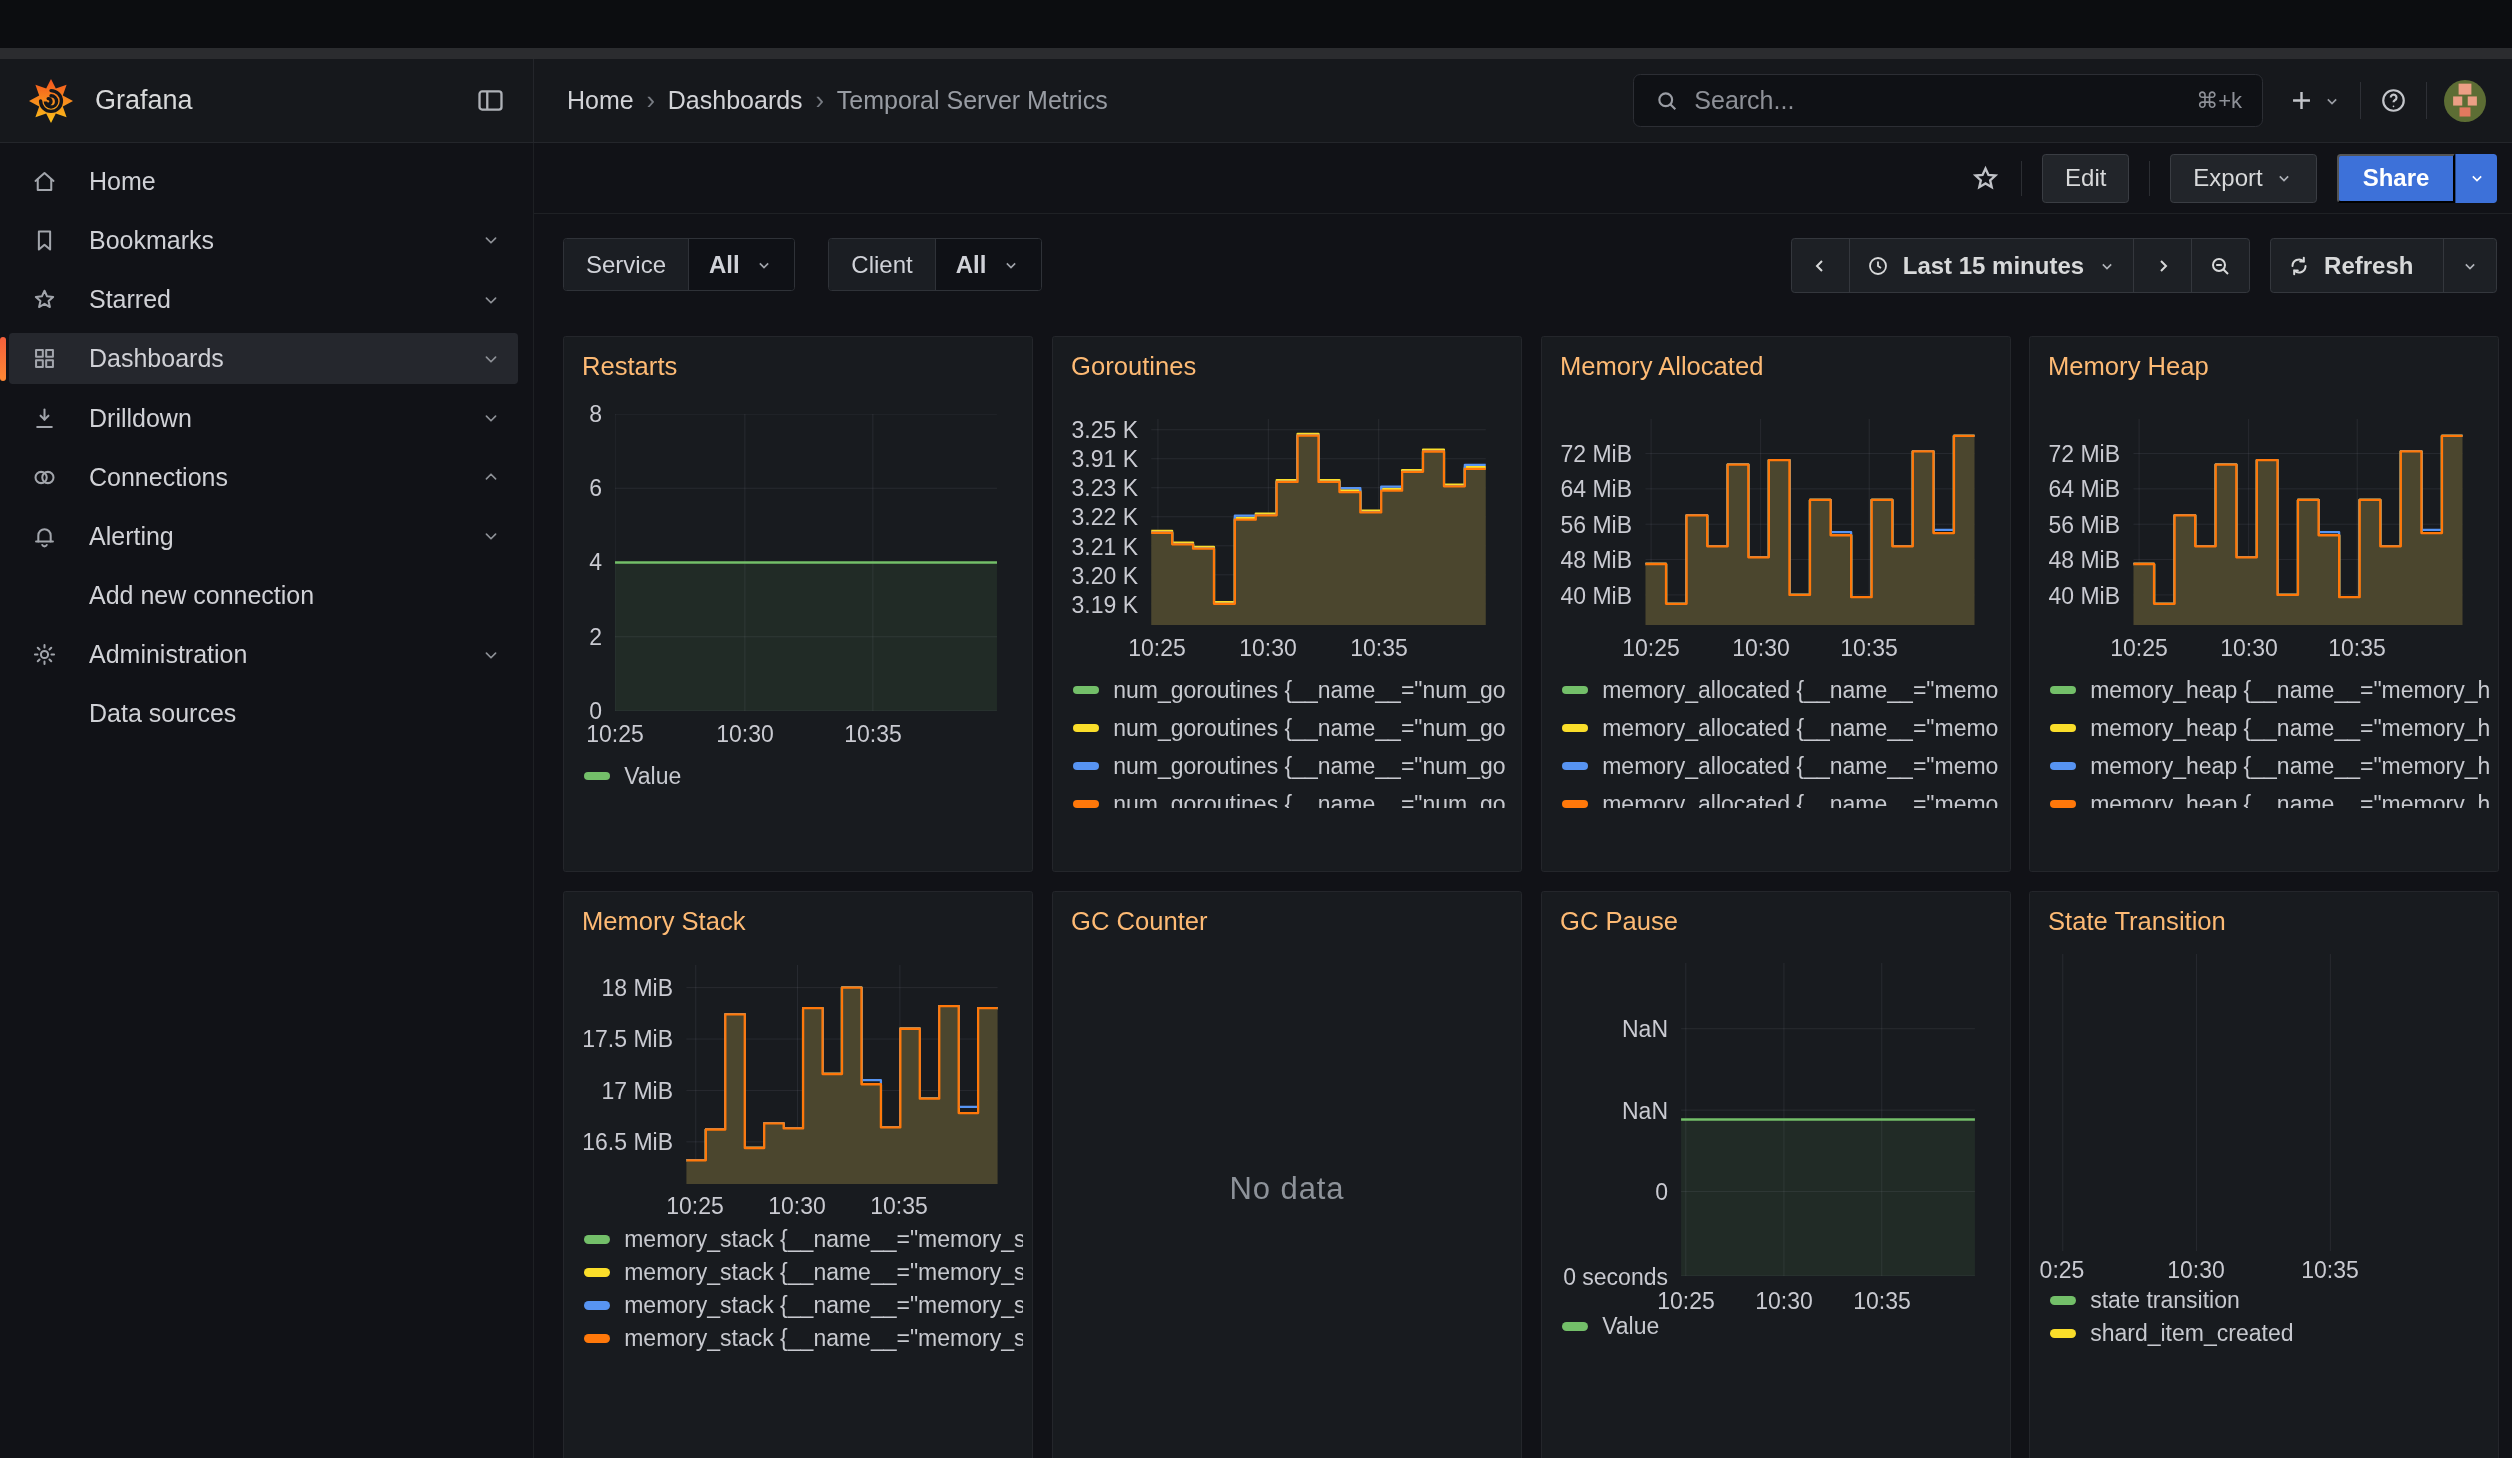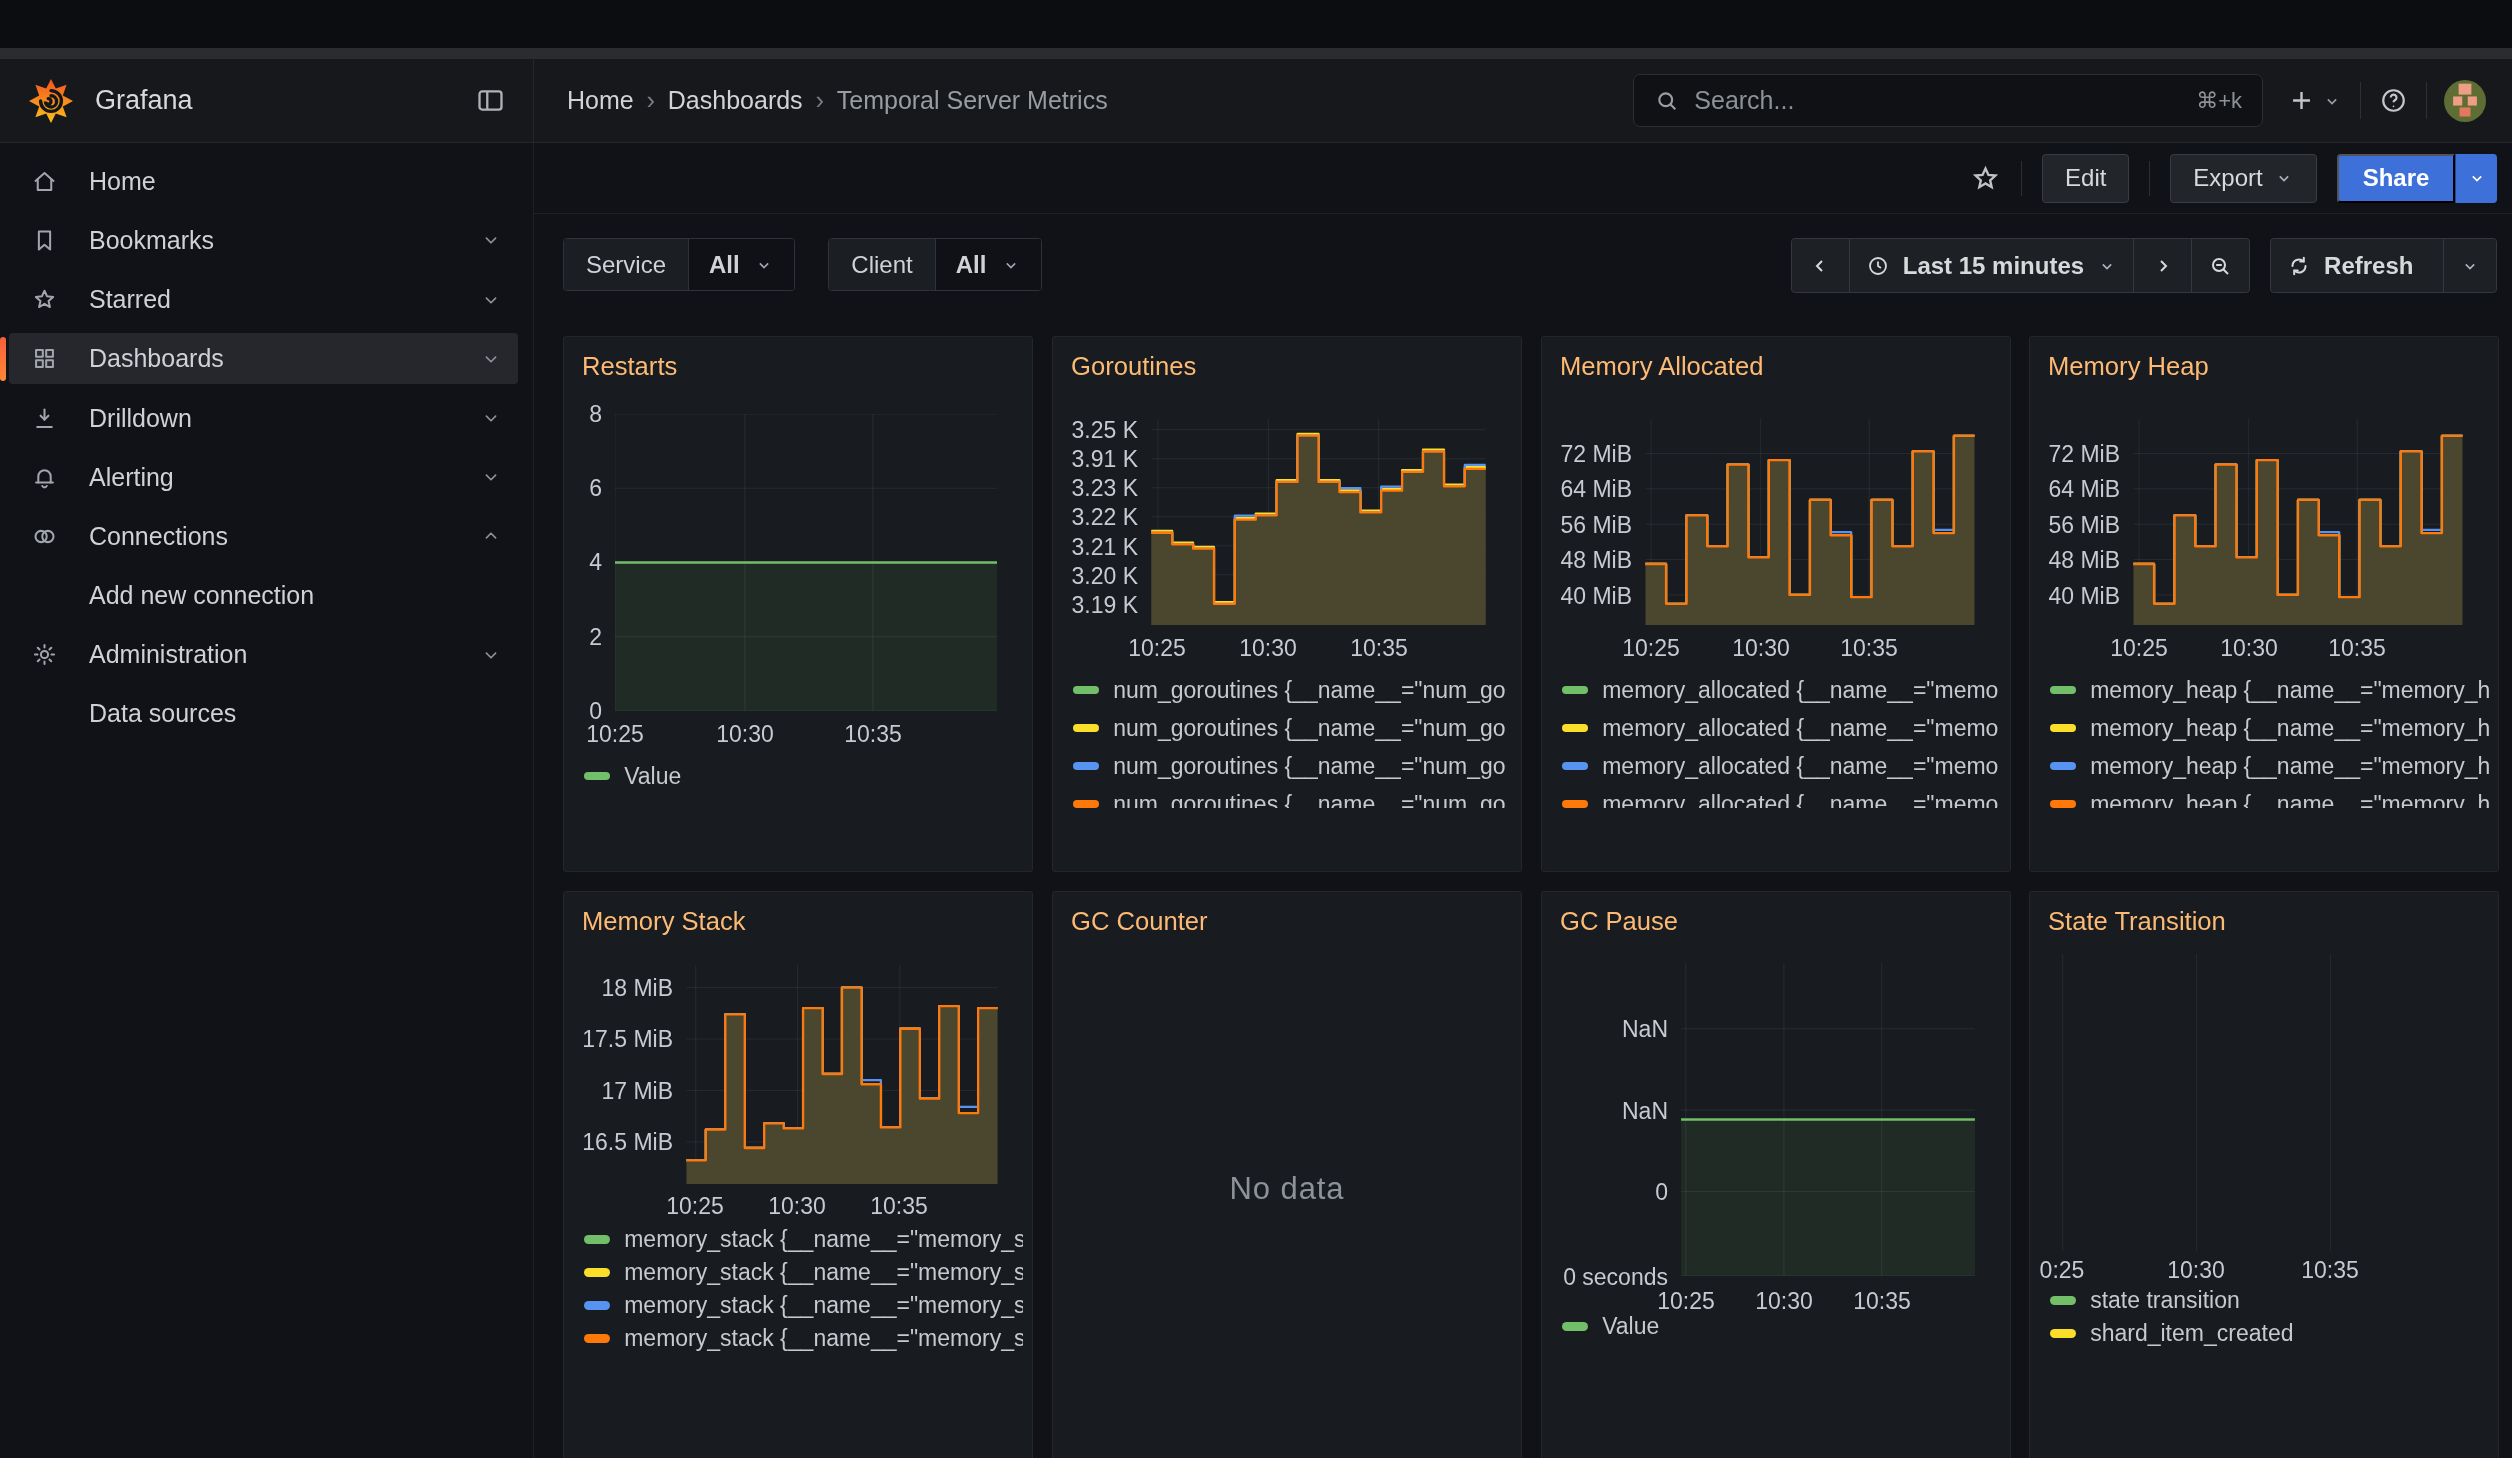--- a/index.html
+++ b/index.html
@@ -213,37 +213,37 @@
               <path d="M8.5 9.5L12 13l3.5-3.5"></path>
               <path d="M5.5 19.5h13"></path>
             </svg></span>
           <span class="s-label">Drilldown</span>
           <span class="s-chev"><svg class="" viewBox="0 0 24 24" fill="none" stroke="currentColor" stroke-width="1.8" stroke-linejoin="round" stroke-linecap="round">
               <path d="M7 10l5 5 5-5"></path>
             </svg></span>
         </div>
         <div class="side-item">
           <span class="s-icon"><svg class="" viewBox="0 0 24 24" fill="none" stroke="currentColor" stroke-width="1.8" stroke-linejoin="round" stroke-linecap="round">
+              <circle cx="9" cy="12" r="5"></circle>
+              <circle cx="15" cy="12" r="5"></circle>
+            </svg></span>
+          <span class="s-label">Connections</span>
+          <span class="s-chev"><svg class="" viewBox="0 0 24 24" fill="none" stroke="currentColor" stroke-width="1.8" stroke-linejoin="round" stroke-linecap="round">
+              <path d="M7 14l5-5 5 5"></path>
+            </svg></span>
+        </div>
+        <div class="side-item">
+          <span class="s-icon"><svg class="" viewBox="0 0 24 24" fill="none" stroke="currentColor" stroke-width="1.8" stroke-linejoin="round" stroke-linecap="round">
               <path d="M6.5 16.5v-5.5a5.5 5.5 0 0 1 11 0v5.5"></path>
               <path d="M4.5 16.5h15"></path>
               <path d="M10 19.5a2.2 2.2 0 0 0 4 0"></path>
             </svg></span>
           <span class="s-label">Alerting</span>
           <span class="s-chev"><svg class="" viewBox="0 0 24 24" fill="none" stroke="currentColor" stroke-width="1.8" stroke-linejoin="round" stroke-linecap="round">
               <path d="M7 10l5 5 5-5"></path>
-            </svg></span>
-        </div>
-        <div class="side-item">
-          <span class="s-icon"><svg class="" viewBox="0 0 24 24" fill="none" stroke="currentColor" stroke-width="1.8" stroke-linejoin="round" stroke-linecap="round">
-              <circle cx="9" cy="12" r="5"></circle>
-              <circle cx="15" cy="12" r="5"></circle>
-            </svg></span>
-          <span class="s-label">Connections</span>
-          <span class="s-chev"><svg class="" viewBox="0 0 24 24" fill="none" stroke="currentColor" stroke-width="1.8" stroke-linejoin="round" stroke-linecap="round">
-              <path d="M7 14l5-5 5 5"></path>
             </svg></span>
         </div>
         <div class="side-item indent">
           <span class="s-label">Add new connection</span>
         </div>
         <div class="side-item">
           <span class="s-icon"><svg class="" viewBox="0 0 24 24" fill="none" stroke="currentColor" stroke-width="1.8" stroke-linejoin="round" stroke-linecap="round">
               <circle cx="12" cy="12" r="3.2"></circle>
               <path d="M12 3.5v2.3M12 18.2v2.3M3.5 12h2.3M18.2 12h2.3M6 6l1.6 1.6M16.4 16.4L18 18M18 6l-1.6 1.6M7.6 16.4L6 18"></path>
             </svg></span>

